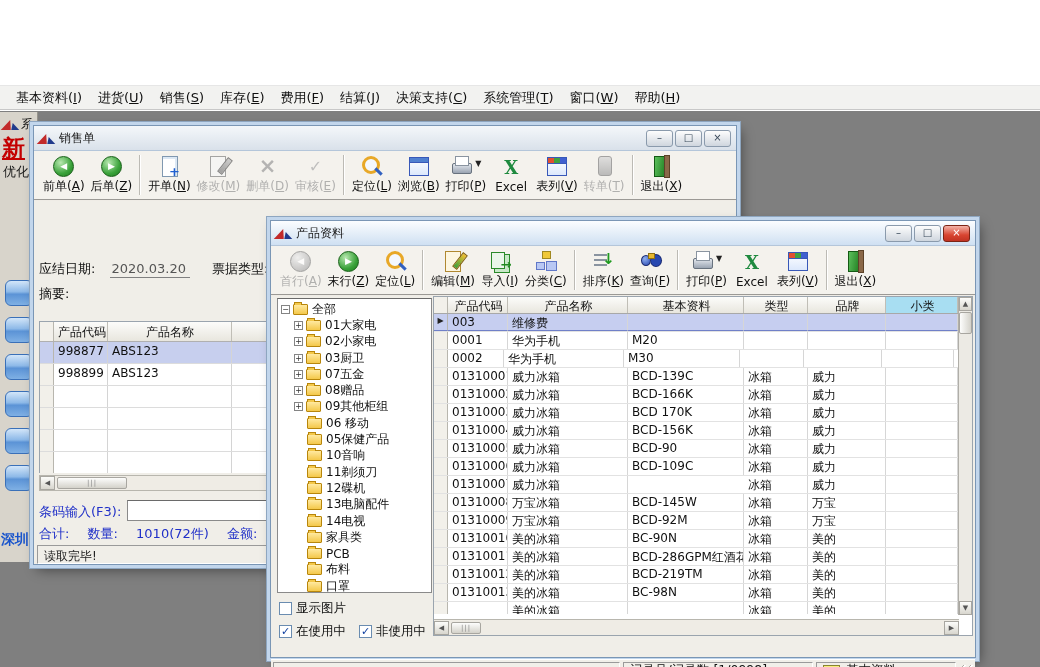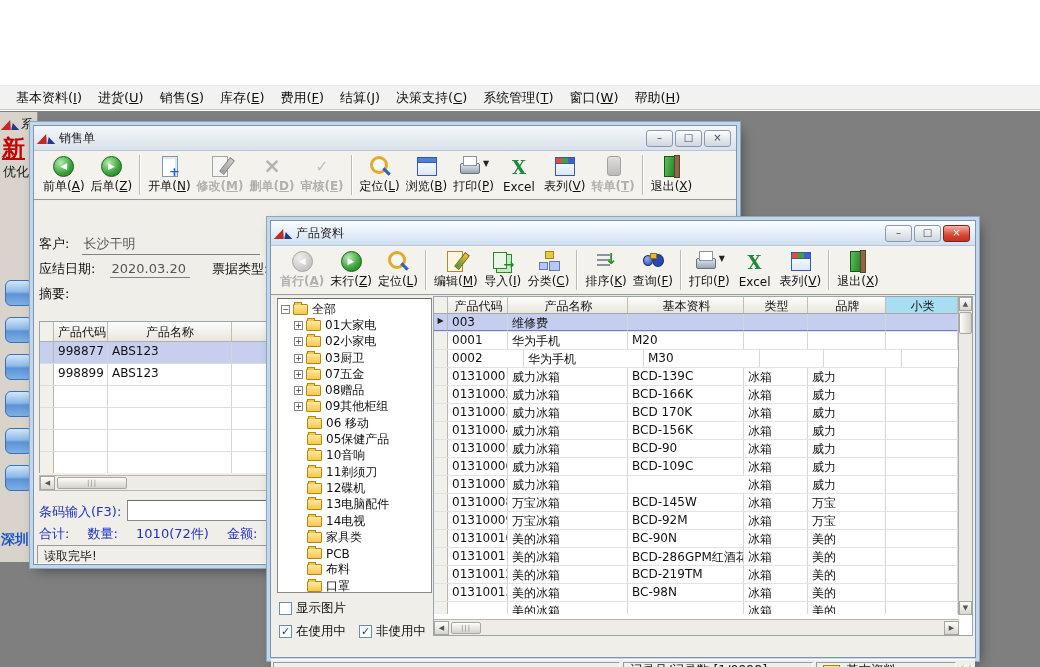--- a/index.html
+++ b/index.html
@@ -41,21 +41,21 @@
   .wbtn{width:27px;height:17px;border:1px solid #8a9aac;border-radius:3px;
     background:linear-gradient(#fdfdfd,#cfd6de);display:flex;align-items:center;justify-content:center;
     font-size:10px;color:#3a4a5a;line-height:1;}
   .wbtn.red{background:linear-gradient(#f3b3a8,#d84531 60%,#c13322);border-color:#7c2415;color:#fff;}
 
   
   .toolbar{height:50px;background:#f4f2ed;border-bottom:2px groove #efece6;display:flex;align-items:center;
     padding:1px 2px 1px 6px;}
   .tbtn{display:flex;flex-direction:column;align-items:center;justify-content:center;min-width:44px;height:46px;
     font-size:12px;color:#101010;gap:1px;padding:0 3px;white-space:nowrap;}
-  .tbtn.disabled{color:#9a9a9a;filter:grayscale(1);opacity:.75;font-weight:bold;}
+  .tbtn.disabled{color:#9a9a9a;filter:grayscale(1);opacity:.75;}
   .tbtn-main{display:flex;align-items:flex-end;}
   .tsep{width:0;height:40px;border-left:1px solid #bcbab4;border-right:1px solid #fff;margin:0 4px;}
   .dd-arrow{font-size:8px;color:#222;margin:0 0 9px 2px;}
 
   
   .ic{width:23px;height:22px;position:relative;display:flex;align-items:center;justify-content:center;}
   .prev-icon,.next-icon,.last-icon,.first-icon{border-radius:50%;width:21px;height:21px;
     background:radial-gradient(circle at 35% 30%,#b8e8b0,#3aa23a 60%,#1e7a1e);border:1px solid #176017;
     color:#fff;font-size:9px;}
   .prev-icon::before{content:"◀";}
@@ -315,24 +315,20 @@
         <span class="tsep"></span>
         <span class="tbtn">
           <span class="tbtn-main">
             <span class="ic exit-icon"></span>
           </span>
           <span class="tlabel">退出(<u>X</u>)</span>
         </span>
       </div>
 
     <div class="sales-form">
-      <div class="frow" style="left:5px;top:34px;">
-        <span>客户:</span>
-        <span class="fval" style="margin-left:8px;min-width:178px;">长沙干明</span>
-      </div>
       <div class="frow" style="left:5px;top:59px;">
         <span>应结日期:</span>
         <span class="fval" style="margin-left:10px;">2020.03.20</span>
         <span style="margin-left:18px;">票据类型:</span>
         <span style="margin-left:10px;">普</span>
       </div>
       <div class="frow" style="left:5px;top:84px;">
         <span>摘要:</span>
       </div>
       <div class="pink-box" style="left:533px;top:81px;"></div>
@@ -640,21 +636,21 @@
             <span class="pt-cell pt-ind" style="width: 14px;"></span>
             <span class="pt-cell" style="width: 60px;">0001</span>
             <span class="pt-cell" style="width: 120px;">华为手机</span>
             <span class="pt-cell" style="width: 116px;">M20</span>
             <span class="pt-cell" style="width: 64px;"></span>
             <span class="pt-cell" style="width: 78px;"></span>
             <span class="pt-cell" style="width: 72px;"></span>
           </div>
           <div class="pt-row">
             <span class="pt-cell pt-ind" style="width: 14px;"></span>
-            <span class="pt-cell" style="width: 76px;">0002</span>
+            <span class="pt-cell" style="width: 56px;">0002</span>
             <span class="pt-cell" style="width: 120px;">华为手机</span>
             <span class="pt-cell" style="width: 116px;">M30</span>
             <span class="pt-cell" style="width: 64px;"></span>
             <span class="pt-cell" style="width: 78px;"></span>
             <span class="pt-cell" style="width: 72px;"></span>
           </div>
           <div class="pt-row">
             <span class="pt-cell pt-ind" style="width: 14px;"></span>
             <span class="pt-cell" style="width: 60px;">01310001</span>
             <span class="pt-cell" style="width: 120px;">威力冰箱</span>

